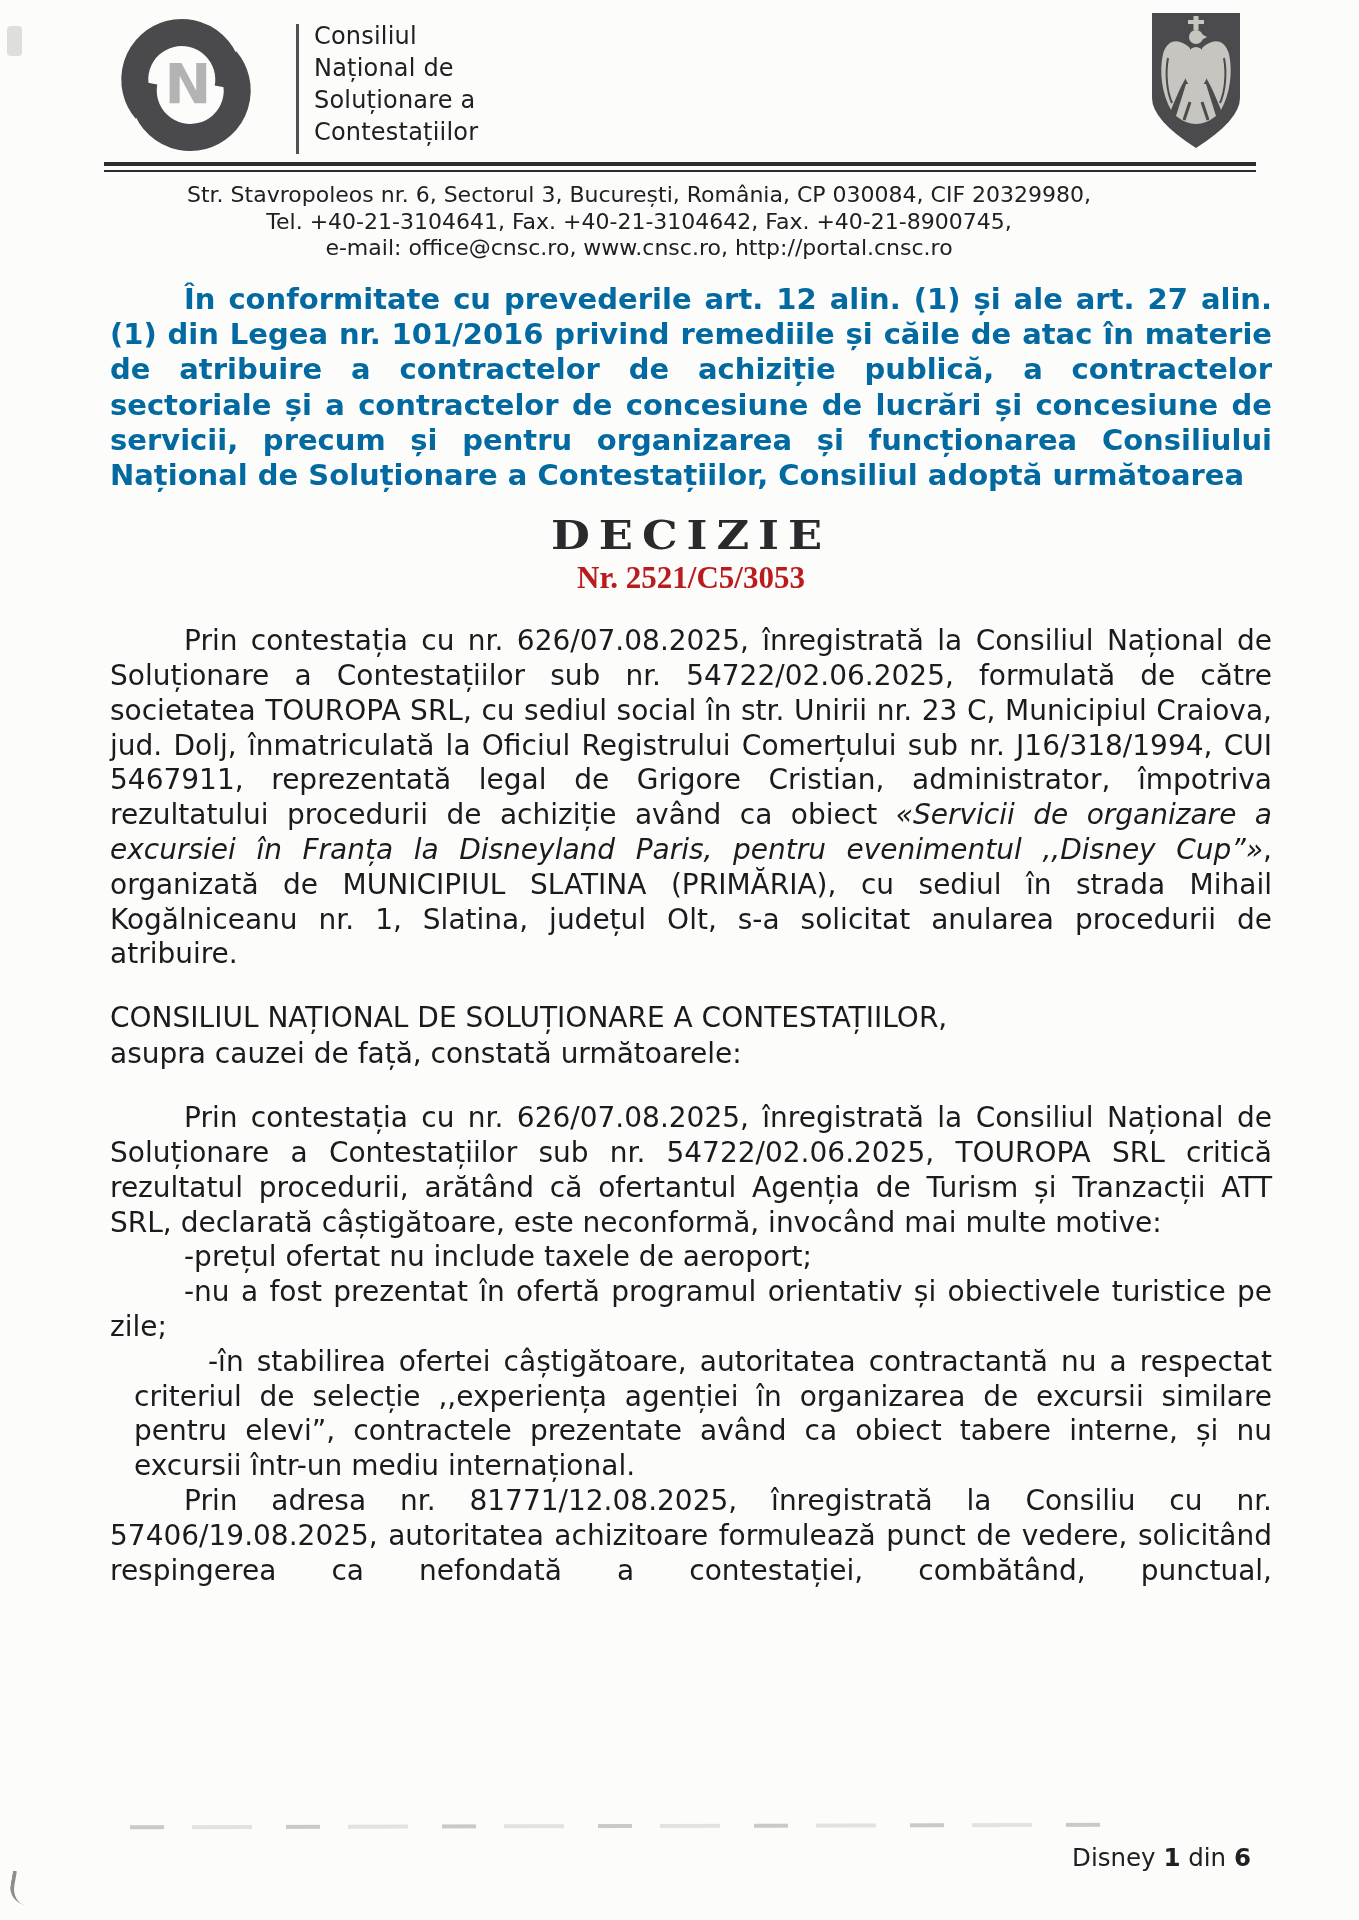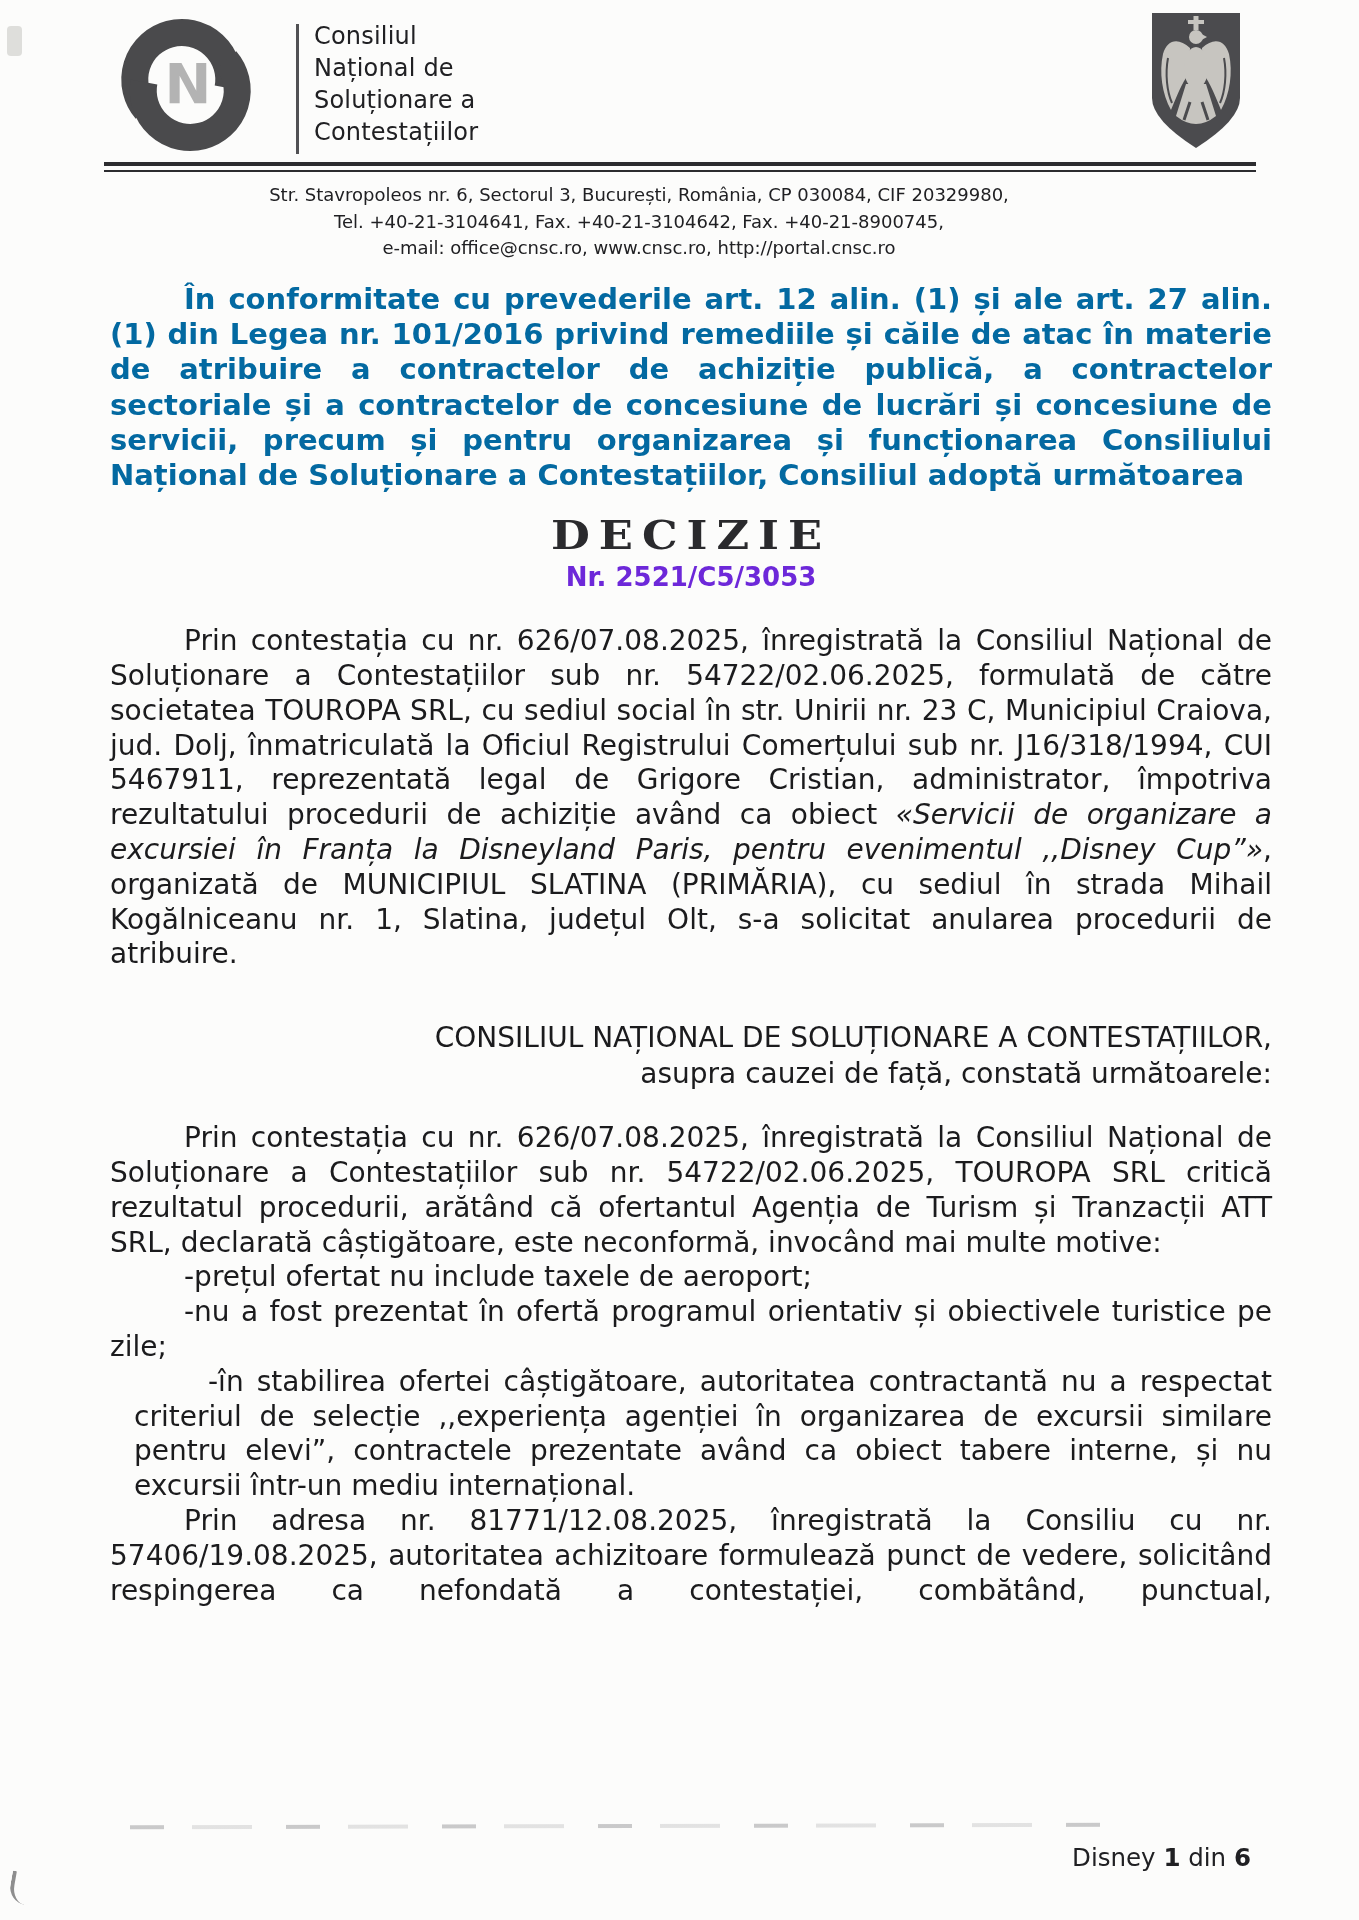--- a/index.html
+++ b/index.html
@@ -16,33 +16,33 @@
   }
 
   
   .logo-svg { position:absolute; left:110px; top:14px; }
   .v-divider { position:absolute; left:296px; top:24px; width:3px; height:130px; background:#515154; }
   .org-name { position:absolute; left:314px; top:20px; font-size:24px; line-height:32px; color:#202023; letter-spacing:0.2px; }
   .coat-svg { position:absolute; left:1146px; top:10px; }
   .h-rule { position:absolute; left:104px; top:162px; width:1152px; height:10px;
             border-top:4px solid #2c2c2f; border-bottom:2px solid #2c2c2f; }
   .address { position:absolute; left:106px; top:182px; width:1150px; padding-right:84px;
-             text-align:center; font-size:18px; line-height:26.5px; color:#202023; }
+             text-align:center; font-size:22px; line-height:26.5px; color:#202023; }
 
   
   .doc { position:absolute; left:110px; top:282px; width:1162px; }
   .para { font-size:28px; line-height:34.8px; text-align:justify; text-indent:74px; margin:0; }
   .intro { font-weight:700; font-size:29px; line-height:35.2px; color:#0369a1; }
   .title-block { margin-top:18px; text-align:center; }
   .decizie { display:inline-block; font-family:"DejaVu Serif", serif; font-weight:700;
              font-size:40px; line-height:48px; letter-spacing:8px; transform:scaleX(1.12);
              color:#2a2a2d; }
-  .decision-number, .decision-date { font-weight:700; font-size:26px; line-height:37px; color:#6d28d9; }
+  .decision-number, .decision-date { font-weight:700; font-size:31px; line-height:37px; color:#b91c1c;font-family:Liberation Serif, serif; }
   .p1 { margin-top:28px; }
-  .center-heading { margin-top:48px; text-align:right; font-size:28px; line-height:35.5px; }
+  .center-heading { margin-top:28px; text-align:left; font-size:28px; line-height:35.5px; }
   .p2 { margin-top:30px; }
   .bullet4 { padding-left:24px; }
   .p3-last { text-align-last:justify; }
   .italic { font-style:italic;margin-top:6px; }
 
   
   .footer { position:absolute; right:108px; top:1843px; font-size:24.5px; color:#202023; }
   .footer .num { font-weight:700; }
 
   

